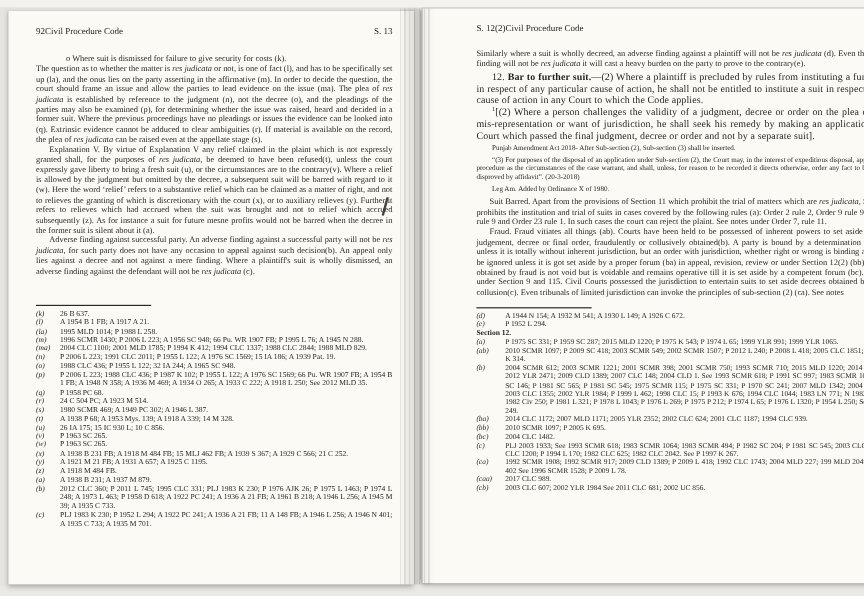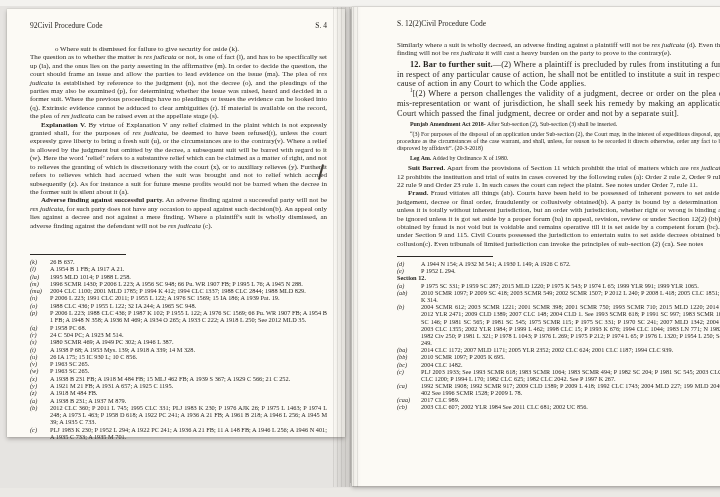--- a/index.html
+++ b/index.html
@@ -8,33 +8,33 @@
     background:#e6e4e1;
     font-family:"Liberation Serif","DejaVu Serif",serif;
     color:#211f1c;
   }
   #top-strip{position:absolute;left:0;top:0;width:720px;height:6px;background:#f3f2ef;}
   #bottom-strip{position:absolute;left:0;bottom:0;width:720px;height:9px;background:#ebe9e5;}
   .page{
     position:absolute;background:#fcfaf5;box-sizing:border-box;
     box-shadow:0 2px 4px rgba(60,58,54,.35), 0 0 1px rgba(60,58,54,.3);
   }
-  #left-page{left:7px;top:9px;width:338px;height:428px;padding:12px 18px 0 23px;}
+  #left-page{left:7px;top:9px;width:338px;height:478px;padding:12px 18px 0 23px;}
   #right-page{left:352px;top:7px;width:410px;height:479px;padding:12px 13px 0 45px;}
   .page-header{display:flex;justify-content:space-between;align-items:baseline;font-size:7.5px;line-height:9px;}
   .page-header .mid{flex:1;text-align:left;}
   .body-block{margin-top:15px;}
   #right-page .body-block{margin-top:13px;}
   .para{margin:0;text-align:justify;font-size:7px;line-height:8.4px;}
   .para.indent{text-indent:11px;}
   .para.bullet{padding-left:25px;text-align:left;}
   .para.statute{font-size:8.3px;line-height:9.8px;text-indent:13px;letter-spacing:.1px;}
   .para.gap{margin-top:2px;}
   .para.small{font-size:5.9px;line-height:7.2px;text-indent:13px;margin-top:2.5px;}
-  .b{font-weight:bold;}
+  .b{font-weight:normal;}
   .i{font-style:italic;}
   .bi{font-weight:bold;}
   .sup{vertical-align:super;font-size:62%;line-height:0;}
   .fn-block{margin-top:8px;}
   #left-page .fn-block{margin-top:24px;}
   .fn-rule{width:96px;height:0;border-top:1px solid #2b2926;margin-bottom:3px;}
   .fn-row{display:flex;font-size:6.3px;line-height:7.3px;}
   #right-page .fn-row{font-size:6.2px;line-height:7.15px;}
   .fn-marker{flex:0 0 20px;font-style:italic;}
   #right-page .fn-marker{flex-basis:24px;}
@@ -55,24 +55,24 @@
 </head>
 <body>
 
 <div id="top-strip"></div>
 <div id="bottom-strip"></div>
 
 <div class="page" id="left-page">
   <div class="page-header">
     <span>92</span>
     <span class="mid">Civil Procedure Code</span>
-    <span>S. 4</span>
+    <span>S. 13</span>
   </div>
   <div class="body-block">
-      <p class="para bullet"><span>o Where suit is dismissed for failure to give security for aside (k).</span></p>
+      <p class="para bullet"><span>o Where suit is dismissed for failure to give security for costs (k).</span></p>
       <p class="para"><span>The question as to whether the matter is </span><span class="i">res judicata</span><span> or not, is one of fact (l), and has to be specifically set up (la), and the onus lies on the party asserting in the affirmative (m). In order to decide the question, the court should frame an issue and allow the parties to lead evidence on the issue (ma). The plea of </span><span class="i">res judicata</span><span> is established by reference to the judgment (n), not the decree (o), and the pleadings of the parties may also be examined (p), for determining whether the issue was raised, heard and decided in a former suit. Where the previous proceedings have no pleadings or issues the evidence can be looked into (q). Extrinsic evidence cannot be adduced to clear ambiguities (r). If material is available on the record, the plea of </span><span class="i">res judicata</span><span> can be raised even at the appellate stage (s).</span></p>
       <p class="para indent"><span class="b">Explanation V.</span><span> By virtue of Explanation V any relief claimed in the plaint which is not expressly granted shall, for the purposes of </span><span class="i">res judicata</span><span>, be deemed to have been refused(t), unless the court expressly gave liberty to bring a fresh suit (u), or the circumstances are to the contrary(v). Where a relief is allowed by the judgment but omitted by the decree, a subsequent suit will be barred with regard to it (w). Here the word ‘relief’ refers to a substantive relief which can be claimed as a matter of right, and not to relieves the granting of which is discretionary with the court (x), or to auxiliary relieves (y). Further it refers to relieves which had accrued when the suit was brought and not to relief which accrued subsequently (z). As for instance a suit for future mesne profits would not be barred when the decree in the former suit is silent about it (a).</span></p>
       <p class="para indent"><span class="b">Adverse finding against successful party.</span><span> An adverse finding against a successful party will not be </span><span class="i">res judicata</span><span>, for such party does not have any occasion to appeal against such decision(b). An appeal only lies against a decree and not against a mere finding. Where a plaintiff's suit is wholly dismissed, an adverse finding against the defendant will not be </span><span class="i">res judicata</span><span> (c).</span></p>
     </div>
   <div class="fn-block">
     <div class="fn-rule"></div>
     <div>
         <div class="fn-row">
           <span class="fn-marker">(k)</span>
           <span class="fn-text">26 B 637.</span>

